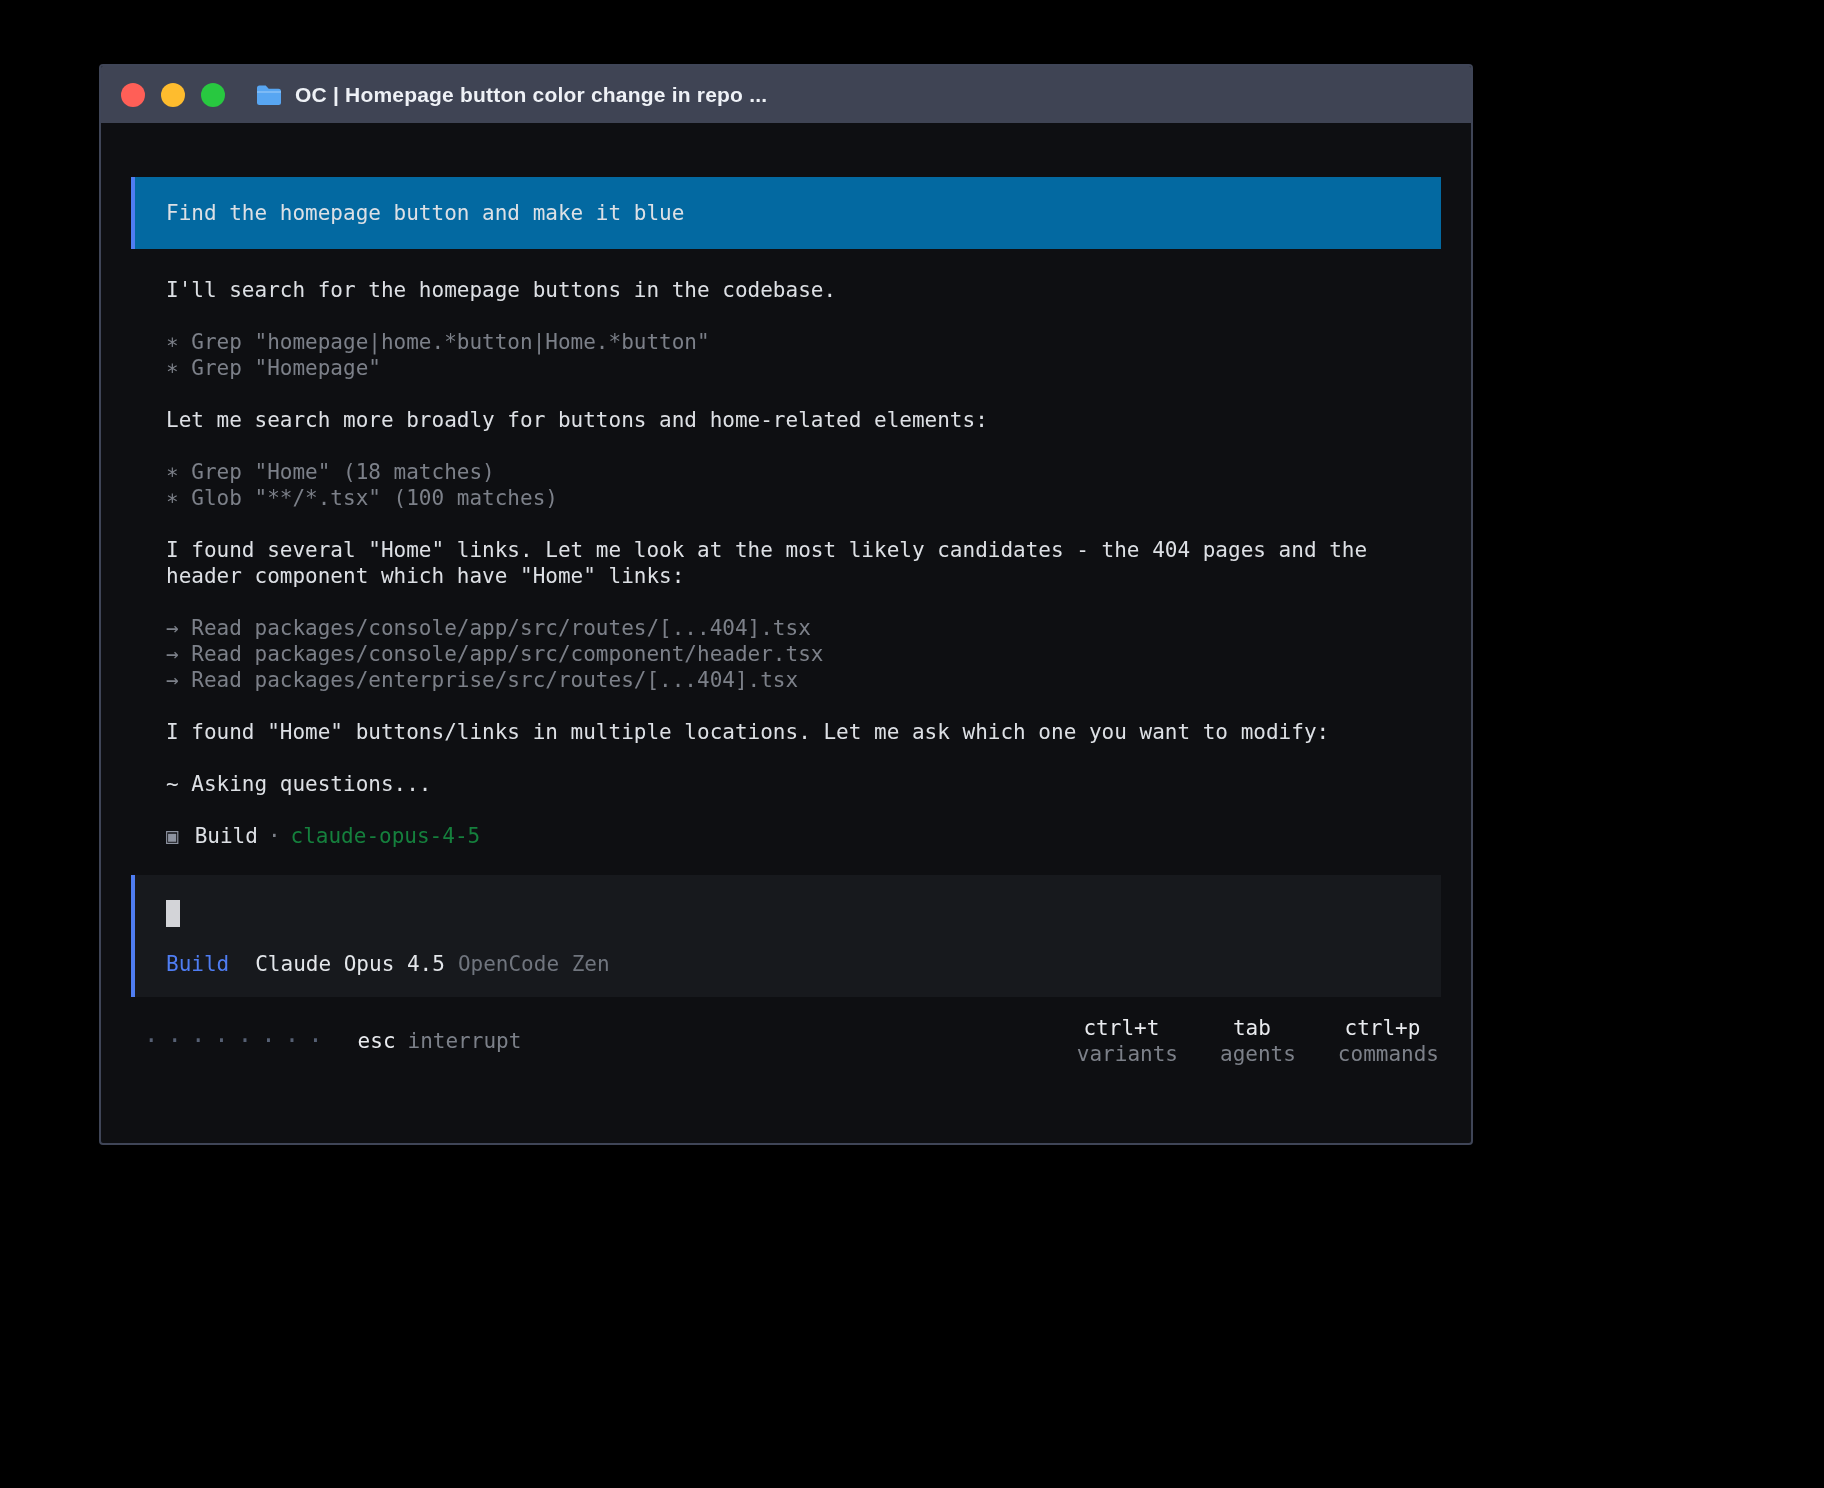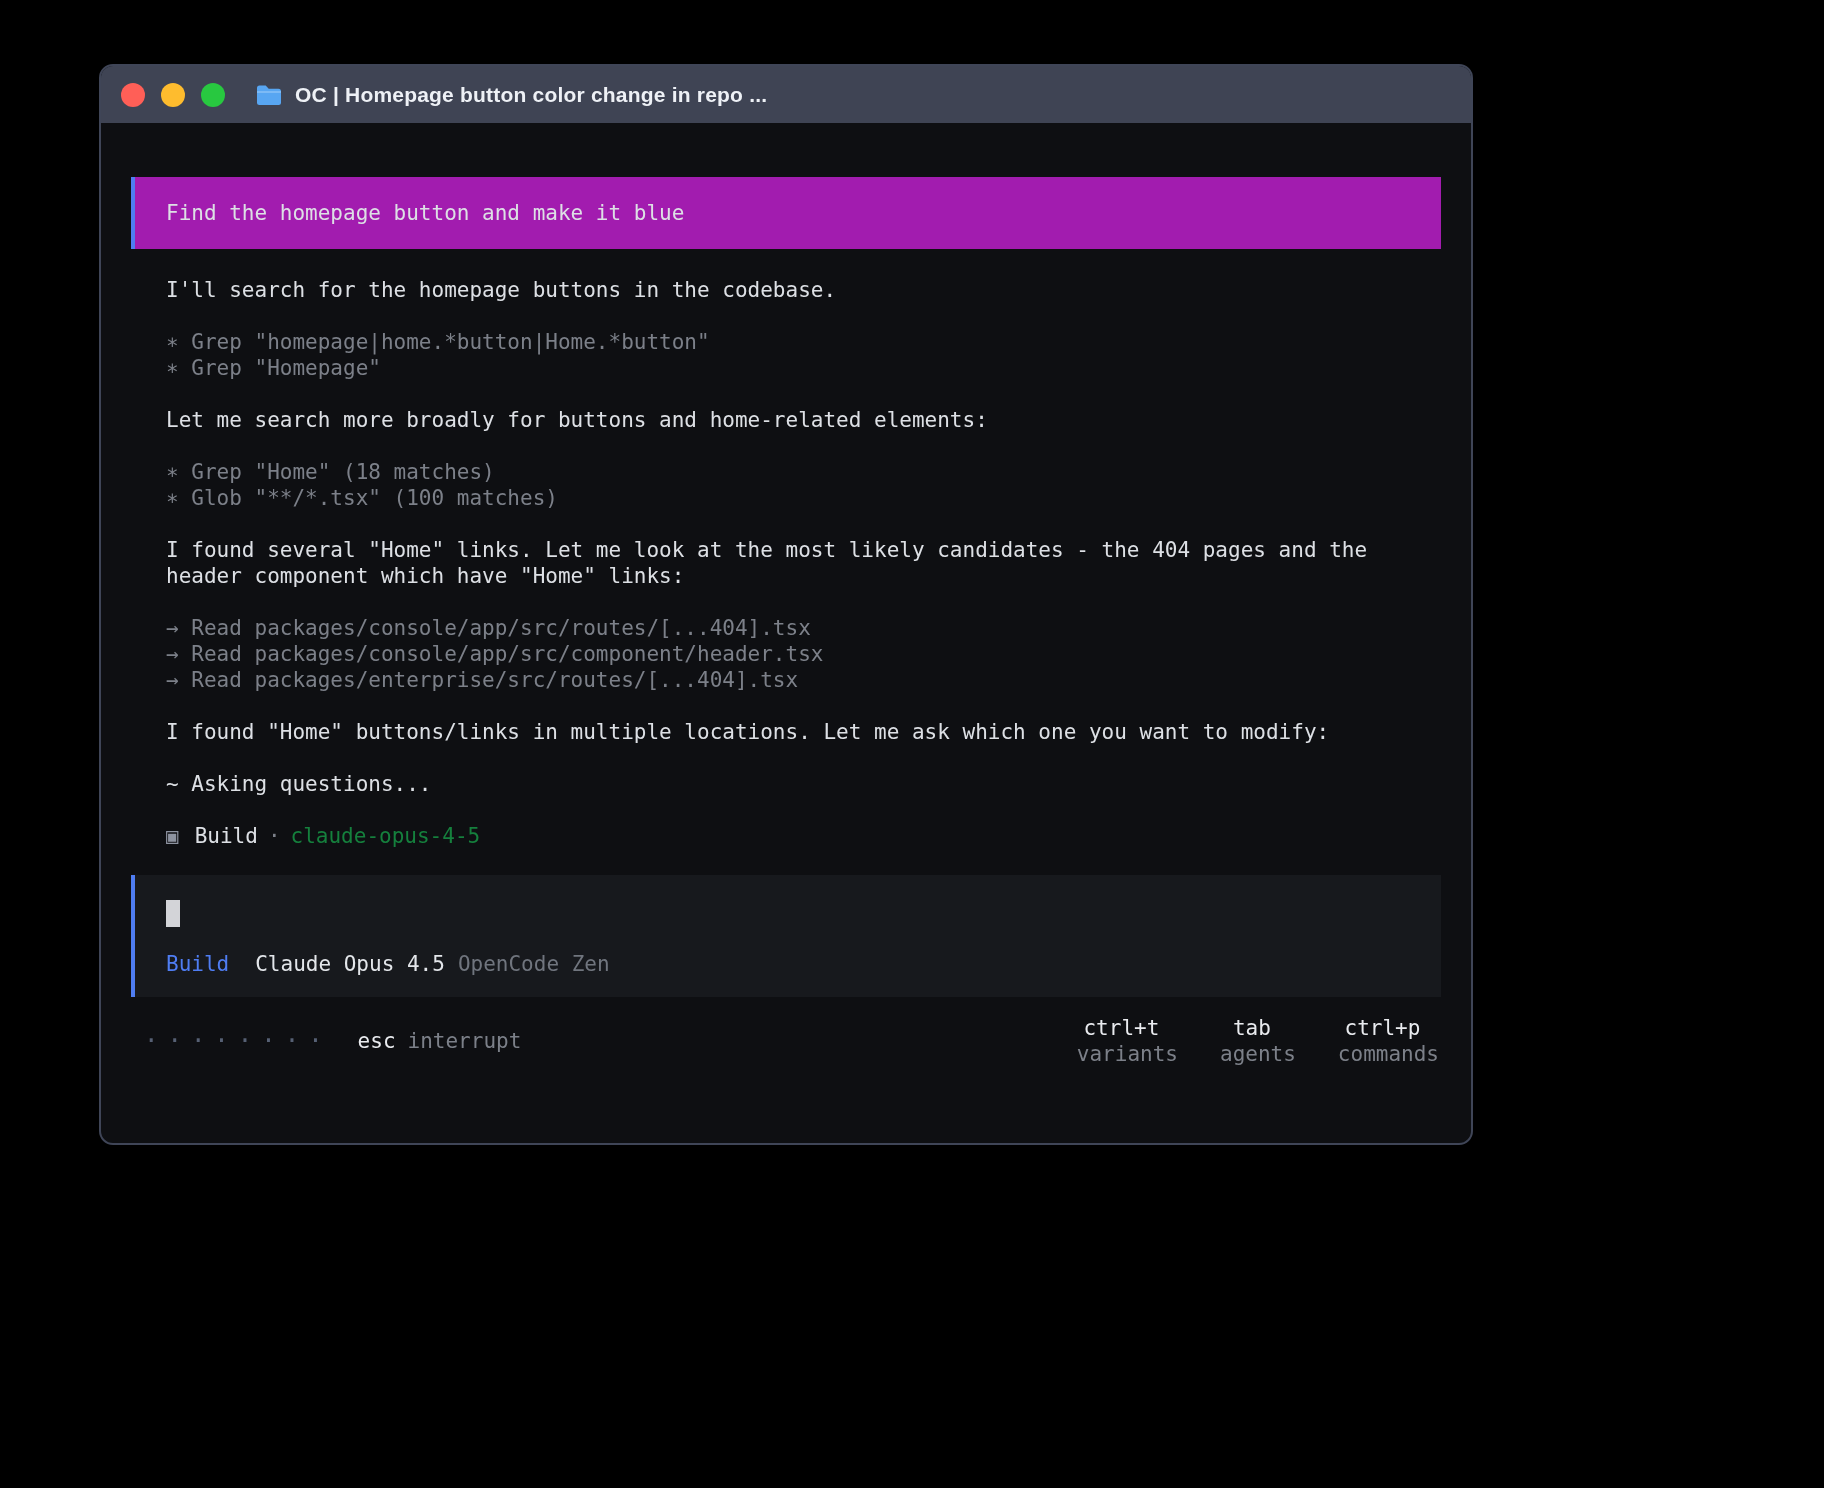--- a/index.html
+++ b/index.html
@@ -1,38 +1,38 @@
 <!DOCTYPE html>
 <html style="--accent: #4f7df2; --titlebar: #3f4454; --t-red: #ff5f57; --t-yellow: #febc2e; --t-green: #28c840;"><head>
 <meta charset="utf-8">
 <style>
   html,body{margin:0;padding:0;background:#000;}
   body{width:1824px;height:1488px;overflow:hidden;position:relative;
        font-family:"DejaVu Sans Mono",monospace;}
   .window{position:absolute;left:99px;top:64px;width:1374px;height:1081px;
           box-sizing:border-box;background:#0e0f12;border:2px solid #3f4557;
-          border-radius:14px;overflow:hidden;}
+          border-radius:4px;overflow:hidden;}
   .titlebar{height:57px;background:var(--titlebar,#3f4454);display:flex;
             align-items:center;padding:0 16px;}
   .traffic{display:flex;gap:16px;margin:0 16px 0 4px;}
   .light{width:24px;height:24px;border-radius:50%;display:inline-block;}
   .light.red{background:var(--t-red,#ff5f57);}
   .light.yellow{background:var(--t-yellow,#febc2e);}
   .light.green{background:var(--t-green,#28c840);}
   .folder{display:flex;align-items:center;margin:0 12px 0 14px;}
   .wtitle{color:#eef1f6;font:700 21px "Liberation Sans",sans-serif;letter-spacing:.2px;
           white-space:nowrap;}
   .content{padding:26px 30px 0;font-size:21px;line-height:26px;color:#dde0e5;}
   .header-block{display:flex;justify-content:space-between;align-items:center;
                 background:#17181b;border-left:4px solid #676c76;padding:27px 31px;}
   .header-title{font-weight:700;color:#e9ebef;white-space:nowrap;}
   .header-stats{display:flex;color:#7c8089;white-space:nowrap;}
   .header-stats .tokens{margin-right:26px;}
   .header-stats .cost{margin-left:13px;}
-  .user-block{margin-top:28px;background:#a21caf;border-left:4px solid var(--accent,#4f7df2);
+  .user-block{margin-top:28px;background:#0369a1;border-left:4px solid var(--accent,#4f7df2);
               padding:23px 31px;color:#dde0e5;}
   .transcript{margin-top:28px;padding-left:35px;}
   .t-text{margin-bottom:26px;max-width:1272px;color:#dde0e5;white-space:pre-wrap;}
   .t-tool{margin-bottom:26px;color:#7c8089;}
   .t-tool-line{white-space:pre;}
   .t-agent{color:#dde0e5;}
   .t-agent .agent-icon{color:#8d93a0;margin-right:16px;}
   .t-agent .agent-sep{color:#7c8089;margin:0 10px;}
   .t-agent .agent-model{color:#15803d;}
   .input-block{margin-top:26px;background:#17191d;border-left:4px solid var(--accent,#4f7df2);

